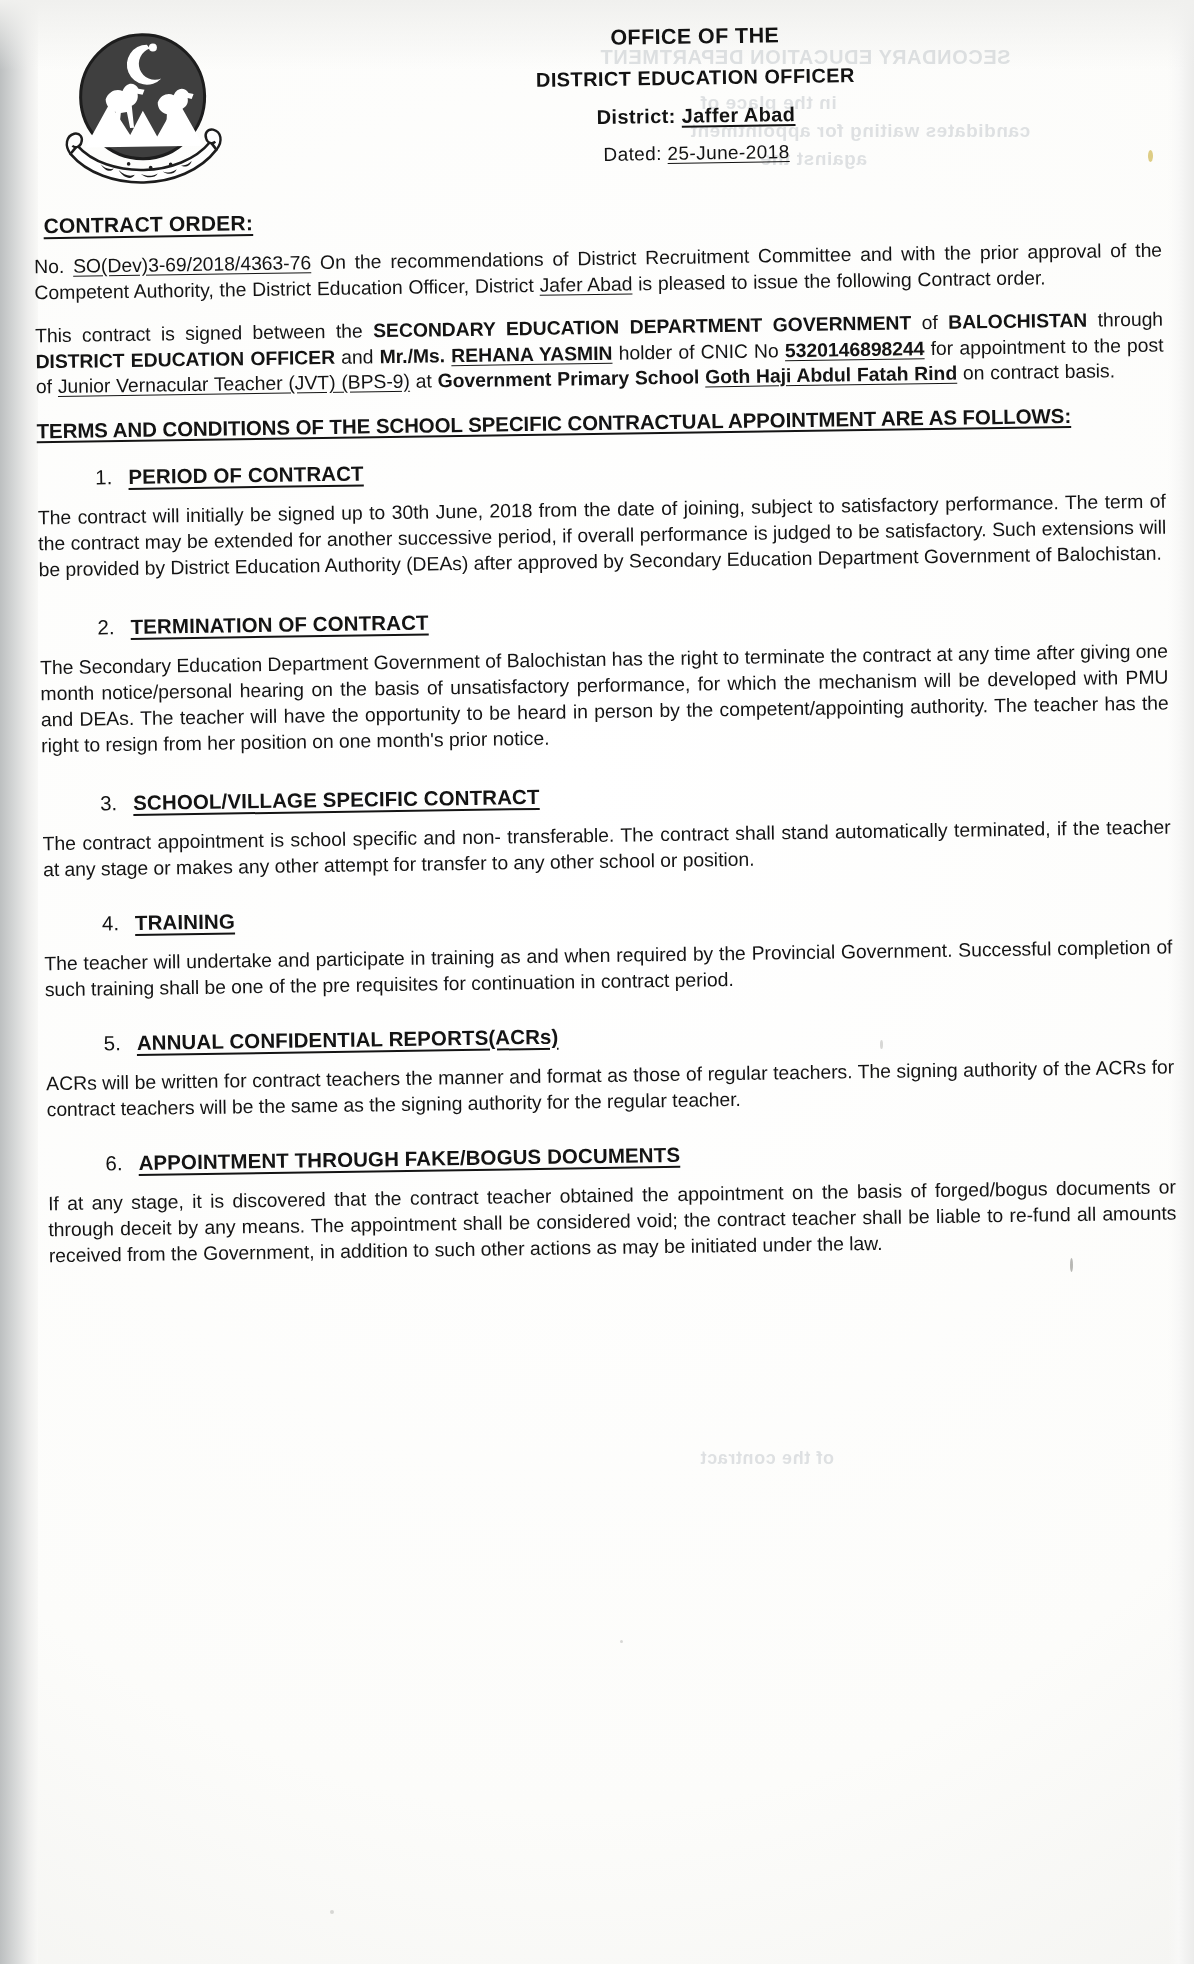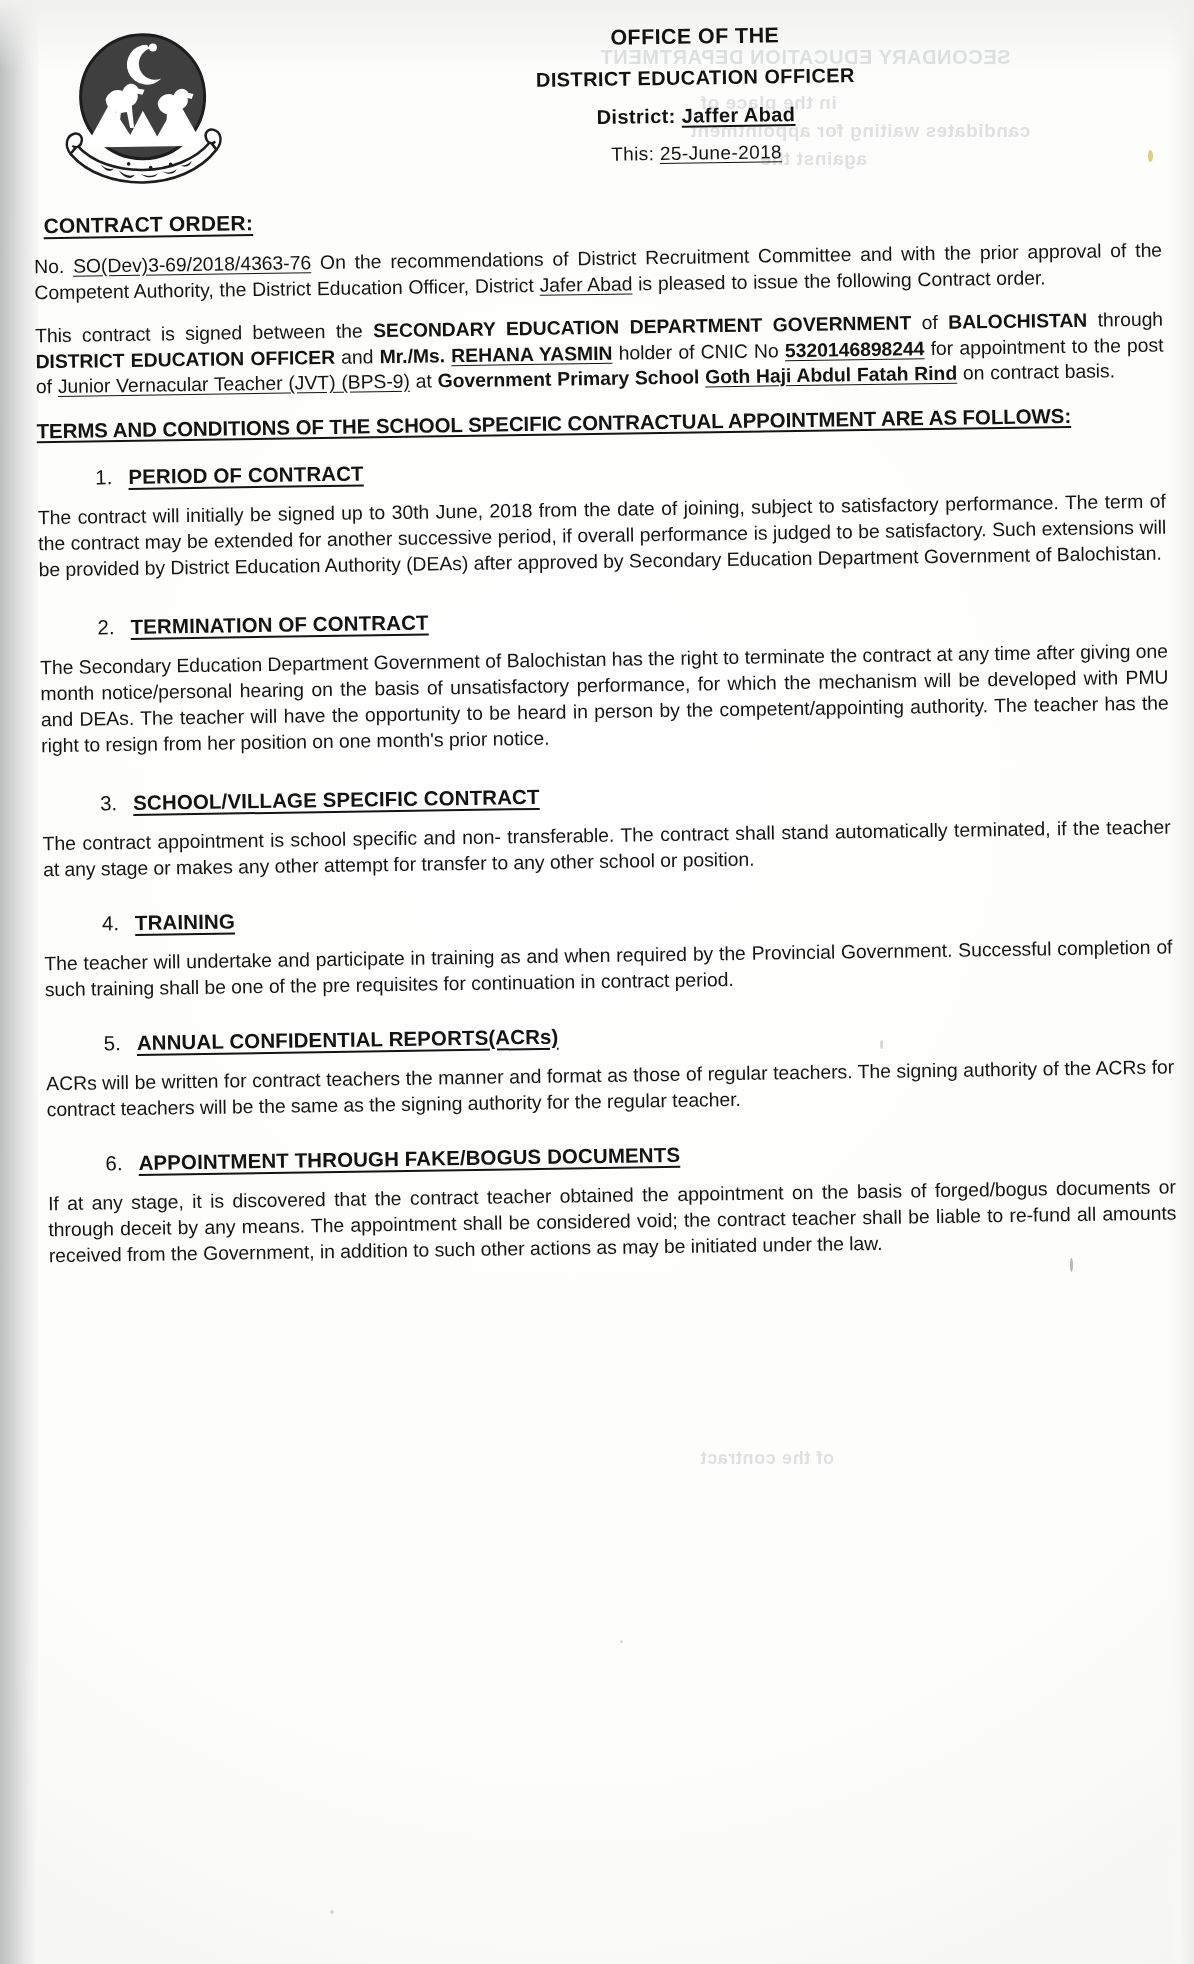--- a/index.html
+++ b/index.html
@@ -232,21 +232,21 @@
       </svg>
 
       <div class="hdr-lines">
         <div class="hdr-line">OFFICE OF THE</div>
         <div class="hdr-line sub">DISTRICT EDUCATION OFFICER</div>
         <div class="hdr-line sub">
           <span>District:</span>
           <span class="u">Jaffer Abad</span>
         </div>
         <div class="hdr-line date">
-          <span>This:</span>
+          <span>Dated:</span>
           <span class="u">25-June-2018</span>
         </div>
       </div>
     </div>
 
     <div id="body-area">
 
       <div class="order-title">CONTRACT ORDER:</div>
 
       <p class="para"><span>No.</span> <span class="u b" style="font-weight:normal">SO(Dev)3-69/2018/4363-76</span> <span>On the recommendations of District Recruitment Committee and with the prior approval of the Competent Authority, the District Education Officer, District</span> <span class="u">Jafer Abad</span> <span>is pleased to issue the following Contract order.</span></p>

